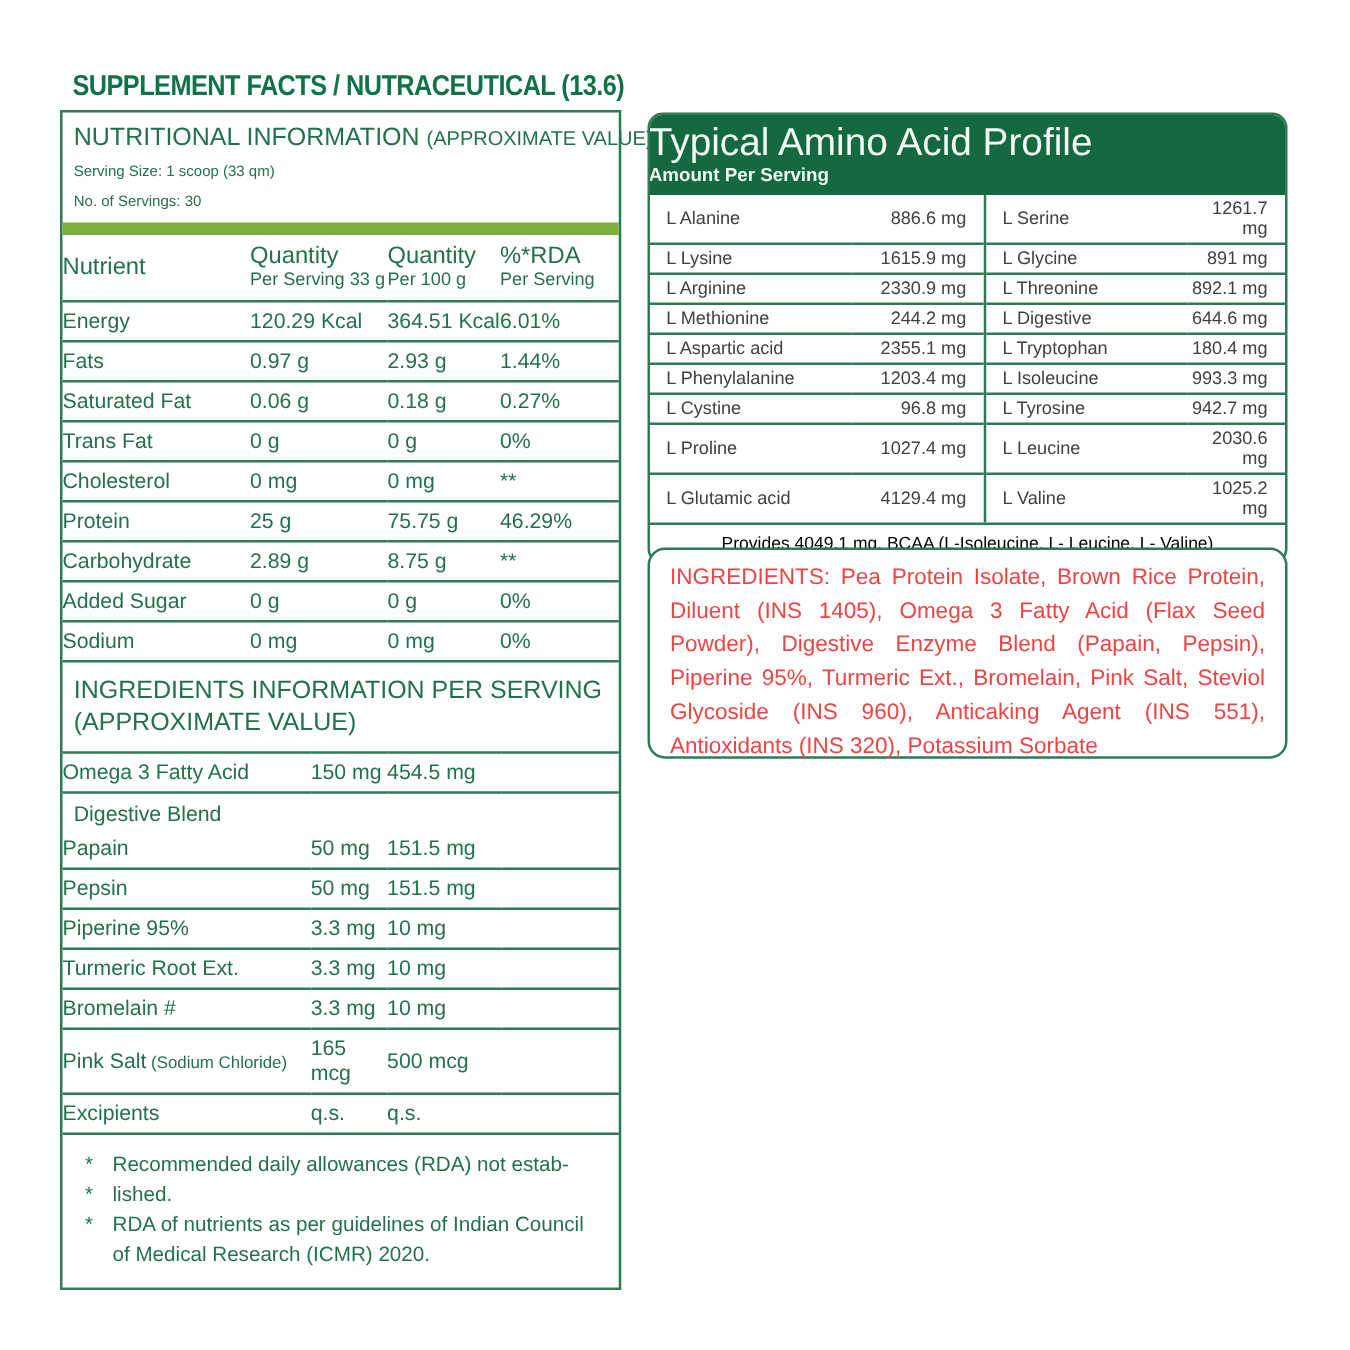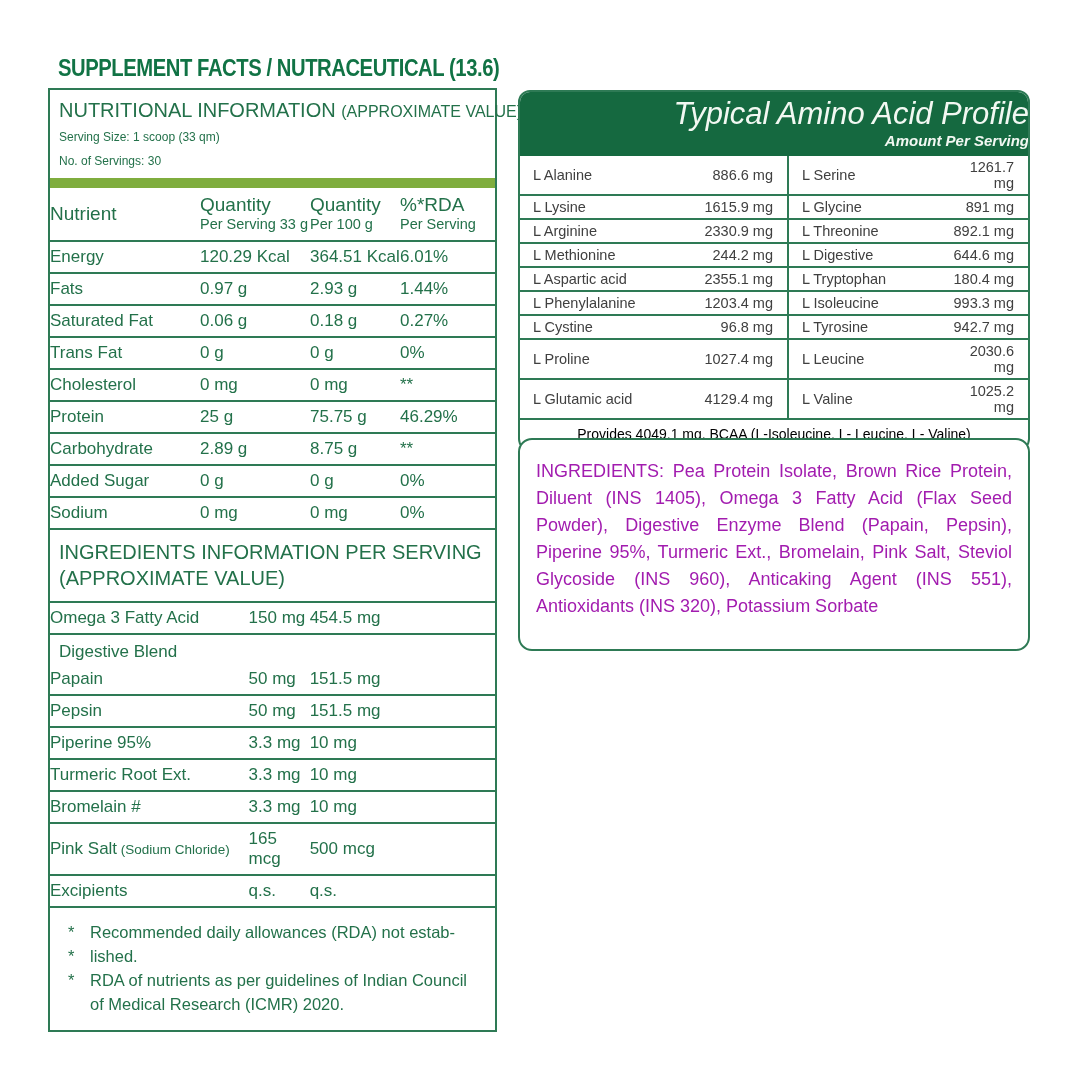--- a/index.html
+++ b/index.html
@@ -70,42 +70,42 @@
   .footnote .marker{width:30px;flex:0 0 30px;padding-left:8px;box-sizing:border-box;}
   .footnote .fn-text{flex:1;}
 
   
   .amino-box{
     position:absolute;left:518px;top:90px;width:512px;
     border:2px solid #2e7a55;border-radius:12px;overflow:hidden;
     box-sizing:border-box;background:#fff;
   }
   .amino-header{
-    background:#156940;color:#f2f8f2;text-align:right;
-    padding:5px 0 7px 0;margin:-1px -1px 0 -1px;font-style:italic;
+    background:#156940;color:#f2f8f2;text-align:left;
+    padding:5px 0 7px 0;margin:-1px -1px 0 -1px;
   }
   .amino-title{font-size:31px;line-height:36px;}
   .amino-subtitle{font-size:15px;font-weight:bold;line-height:17px;}
   table.amino{width:100%;border-collapse:collapse;table-layout:fixed;}
   table.amino td{font-size:14.5px;color:#404040;padding:3px 0;}
   table.amino tr + tr > td{border-top:2px solid #2e7a55;}
   table.amino td.a-lname{width:148px;padding-left:13px;}
   table.amino td.a-lvalue{width:92px;text-align:right;padding-right:14px;}
   table.amino td.a-rname{width:148px;border-left:2px solid #2e7a55;padding-left:13px;}
   table.amino td.a-rvalue{text-align:right;padding-right:14px;}
   .amino-footer{
     border-top:2px solid #2e7a55;text-align:center;
     font-size:14px;padding:6px 4px 7px 4px;color:#000000;
   }
 
   .ingredients-box{
-    position:absolute;left:518px;top:438px;width:512px;height:213px;
+    position:absolute;left:518px;top:438px;width:512px;height:169px;
     border:2px solid #2e7a55;border-radius:14px;box-sizing:border-box;
-    padding:18px 16px;font-size:18px;line-height:27px;
-    text-align:justify;color:#a21caf;background:#fff;
+    padding:8px 16px;font-size:18px;line-height:27px;
+    text-align:justify;color:#ef4444;background:#fff;
   }
 </style>
 </head>
 <body>
 
 <div class="canvas">
 
   <div class="page-title">SUPPLEMENT FACTS / NUTRACEUTICAL (13.6)</div>
 
   <div class="nutri-box">

